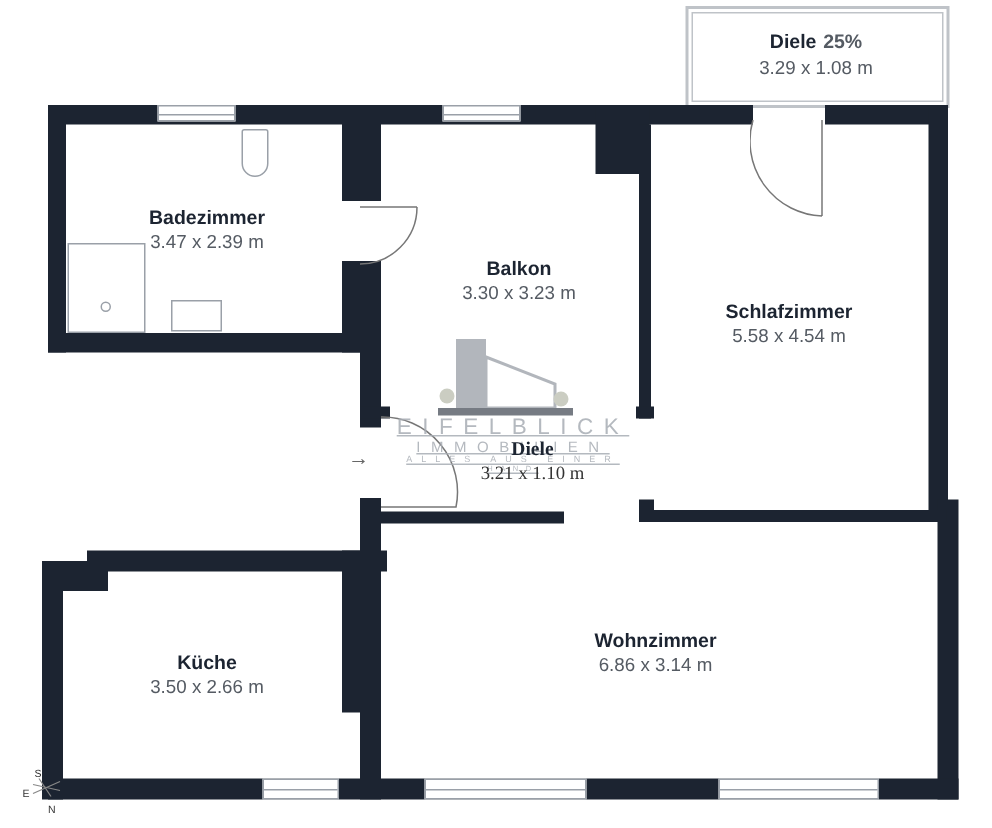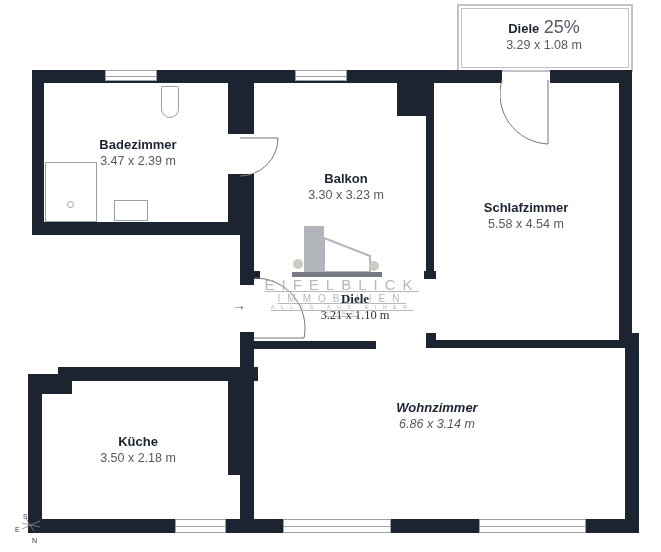--- a/index.html
+++ b/index.html
@@ -105,21 +105,21 @@
     <div class="wm-line1">EIFELBLICK</div>
     <div class="wm-line2">IMMOBILIEN</div>
     <div class="wm-line3">ALLES AUS EINER</div>
     <div class="wm-line4">HAND</div>
   </div>
 
   <div class="entry-arrow" style="left:232px;top:297px;">→</div>
 
   <div class="label" style="left:544px;top:19px;">
     <span class="room-name">Diele</span>
-    <span class="room-dim" style="font-size:18px;">25%</span>
+    <span class="room-dim" style="font-size:13px;font-weight:bold;">25%</span>
     <div class="room-dim">3.29 x 1.08 m</div>
   </div>
 
   <div class="label" style="left:138px;top:136px;">
     <div class="room-name">Badezimmer</div>
     <div class="room-dim">3.47 x 2.39 m</div>
   </div>
 
   <div class="label" style="left:346px;top:170px;">
     <div class="room-name">Balkon</div>
@@ -131,24 +131,24 @@
     <div class="room-dim">5.58 x 4.54 m</div>
   </div>
 
   <div class="label" style="left:355px;top:290px;font-family:Liberation Serif, serif;">
     <div class="room-name">Diele</div>
     <div class="room-dim" style="color:#333;">3.21 x 1.10 m</div>
   </div>
 
   <div class="label" style="left:138px;top:433px;">
     <div class="room-name">Küche</div>
-    <div class="room-dim">3.50 x 2.18 m</div>
+    <div class="room-dim">3.50 x 2.66 m</div>
   </div>
 
-  <div class="label" style="left:437px;top:399px;font-style:italic;">
+  <div class="label" style="left:437px;top:418px;">
     <div class="room-name">Wohnzimmer</div>
     <div class="room-dim">6.86 x 3.14 m</div>
   </div>
 
   <svg style="position:absolute;left:20px;top:517px;" width="22" height="16">
     <g stroke="#888" stroke-width="0.8">
       <line x1="2" y1="12" x2="20" y2="4"></line>
       <line x1="6" y1="2" x2="14" y2="14"></line>
       <line x1="2" y1="6" x2="20" y2="10"></line>
     </g>

